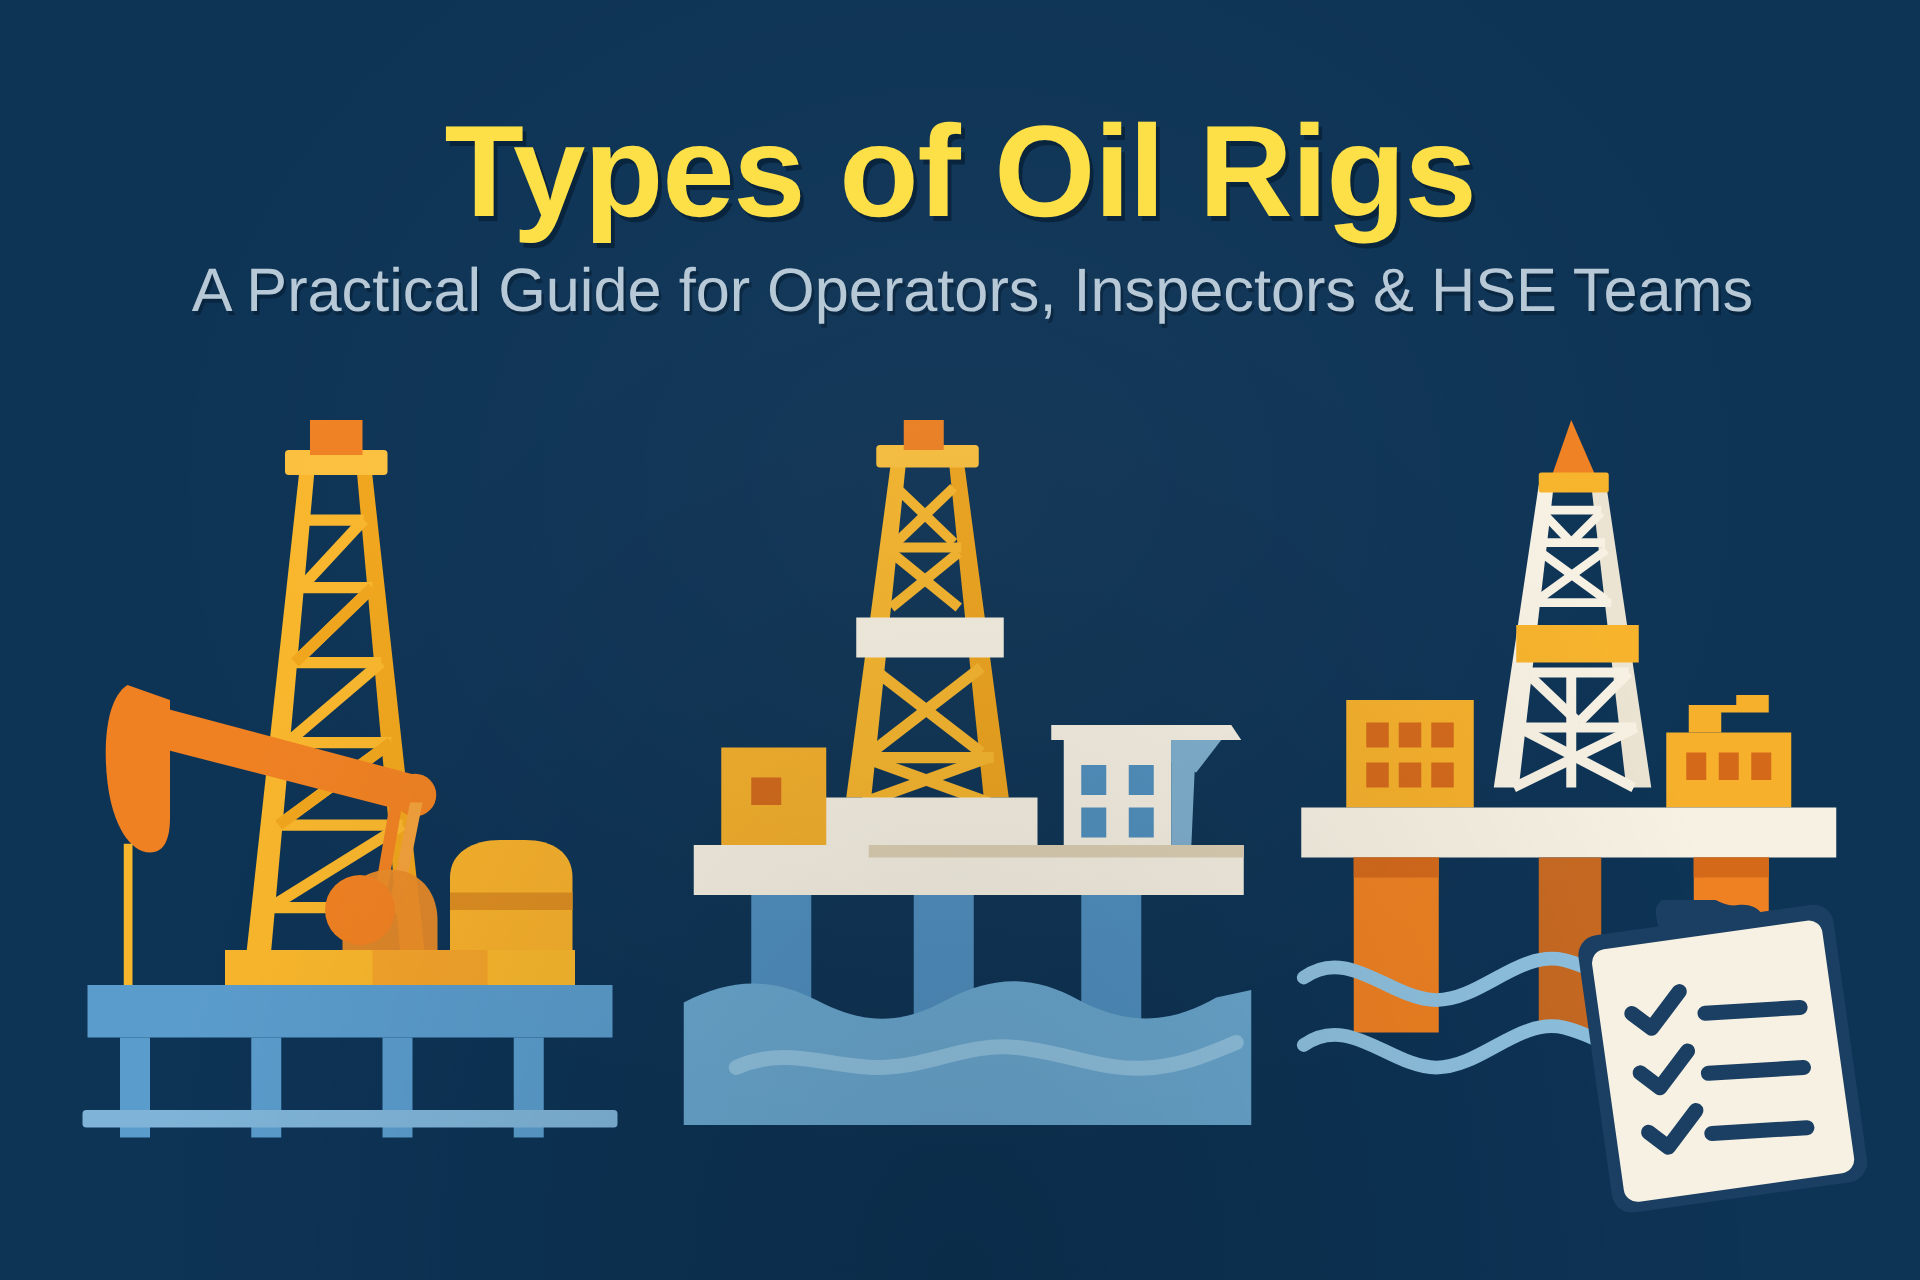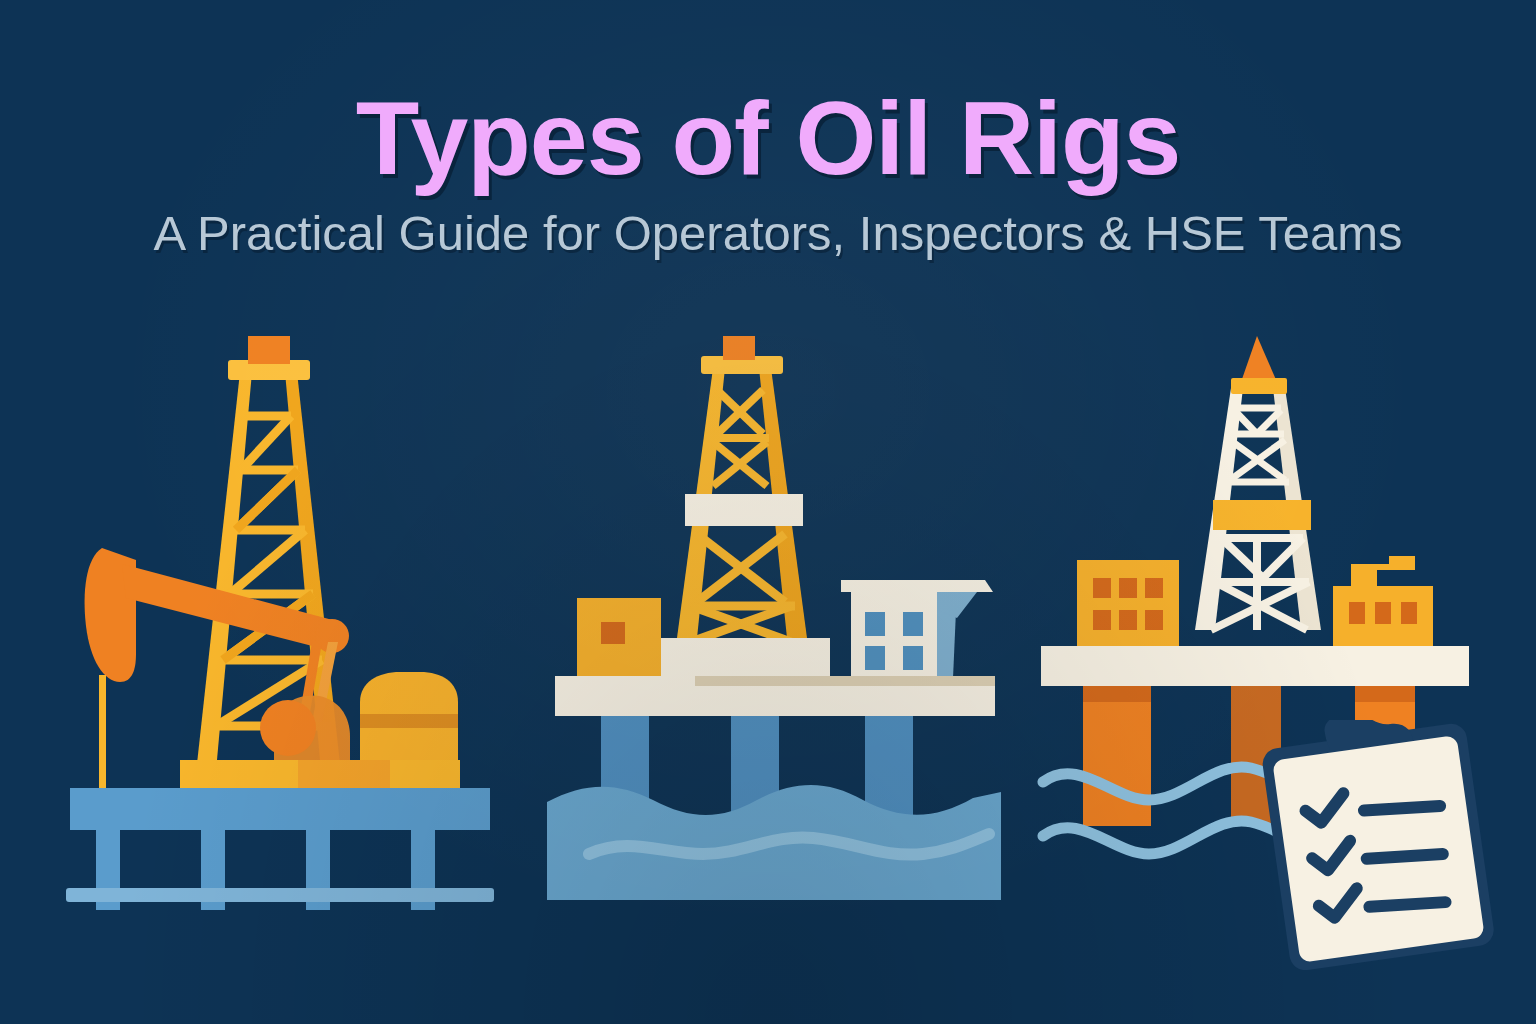--- a/index.html
+++ b/index.html
@@ -36,21 +36,21 @@
     text-align: center;
     z-index: 5;
   }
   .title {
     margin: 0;
     padding-top: 86px;
     font-size: 104px;
     line-height: 1.0;
     font-weight: 700;
     letter-spacing: -1px;
-    color: #f0abfc;
+    color: #fde047;
     text-shadow: 3px 4px 0 rgba(4,22,40,0.55);
     font-family: "Liberation Sans", "DejaVu Sans", sans-serif;
   }
   .subtitle {
     margin: 0;
     padding-top: 18px;
     font-size: 49px;
     line-height: 1.05;
     font-weight: 400;
     color: #b7c8d6;

